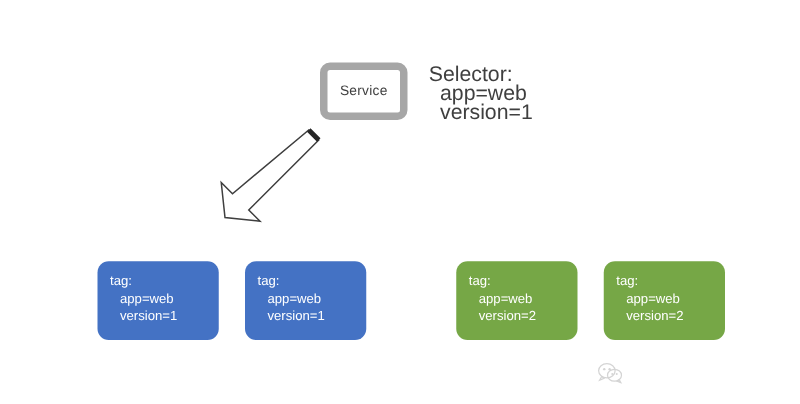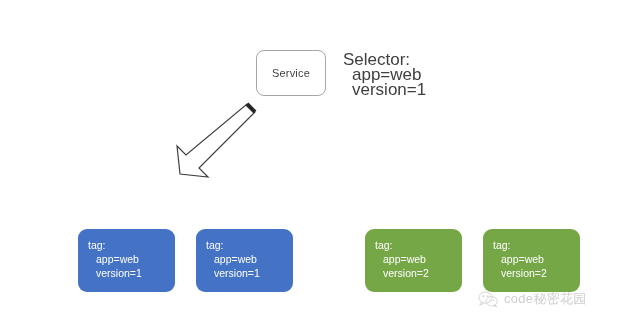--- a/index.html
+++ b/index.html
@@ -19,21 +19,21 @@
     overflow: hidden;
   }
 
   
   .service-node {
     position: absolute;
     left: 256px;
     top: 50px;
     width: 70px;
     height: 46px;
-    border: 1px solid #a21caf;
+    border: 6px solid #a21caf;
     border-radius: 8px;
     background: #ffffff;
     display: flex;
     align-items: center;
     justify-content: center;
     box-sizing: border-box;
   }
   .service-label {
     font-size: 11px;
     color: #3f3f3f;
@@ -70,21 +70,20 @@
 
   
   .pod {
     position: absolute;
     top: 209px;
     width: 97px;
     height: 63px;
     border-radius: 9px;
     box-sizing: border-box;
     padding: 9px 0 0 10px;
-    margin-top: 20px;
   }
   .pod.blue   { background: #4472c4; }
   .pod.green  { background: #76a746; }
   .pod-line {
     display: block;
     font-size: 10.5px;
     color: #ffffff;
     line-height: 14px;
     white-space: nowrap;
   }
@@ -161,16 +160,15 @@
     <svg class="wm-icon" viewBox="0 0 20 17">
       <ellipse cx="7.5" cy="6.6" rx="6.6" ry="5.6" fill="none" stroke="#9a9a9a" stroke-width="1"></ellipse>
       <path d="M3.4 11.2 L1.7 14.2 L5.2 12.6 Z" fill="none" stroke="#9a9a9a" stroke-width="1"></path>
       <circle cx="5.4" cy="5.3" r="0.95" fill="#9a9a9a"></circle>
       <circle cx="9.7" cy="5.3" r="0.95" fill="#9a9a9a"></circle>
       <ellipse cx="13.6" cy="10.2" rx="5.6" ry="4.7" fill="none" stroke="#9a9a9a" stroke-width="1"></ellipse>
       <path d="M17.3 13.6 L18.7 16.1 L15.6 14.8 Z" fill="none" stroke="#9a9a9a" stroke-width="1"></path>
       <circle cx="11.8" cy="9.2" r="0.8" fill="#9a9a9a"></circle>
       <circle cx="15.4" cy="9.2" r="0.8" fill="#9a9a9a"></circle>
     </svg>
-    <span class="wm-text">code秘密花园</span>
   </div>
 
 </div>
 
 </body></html>

